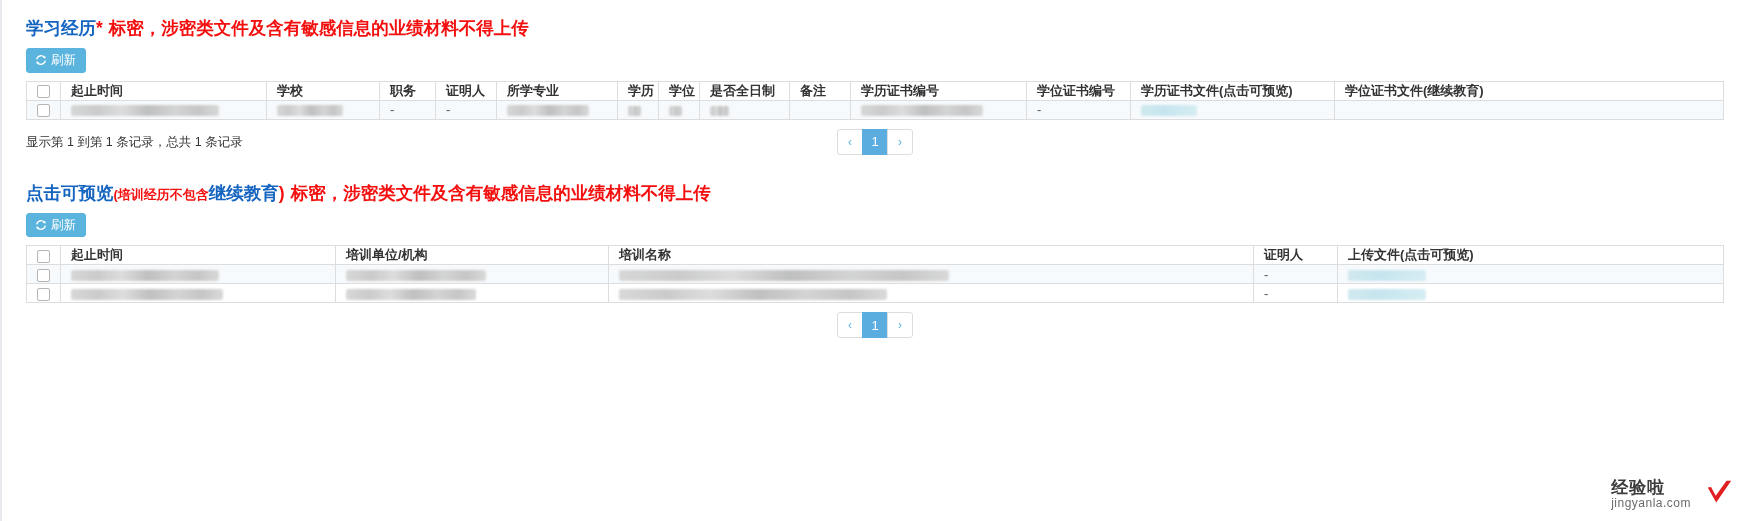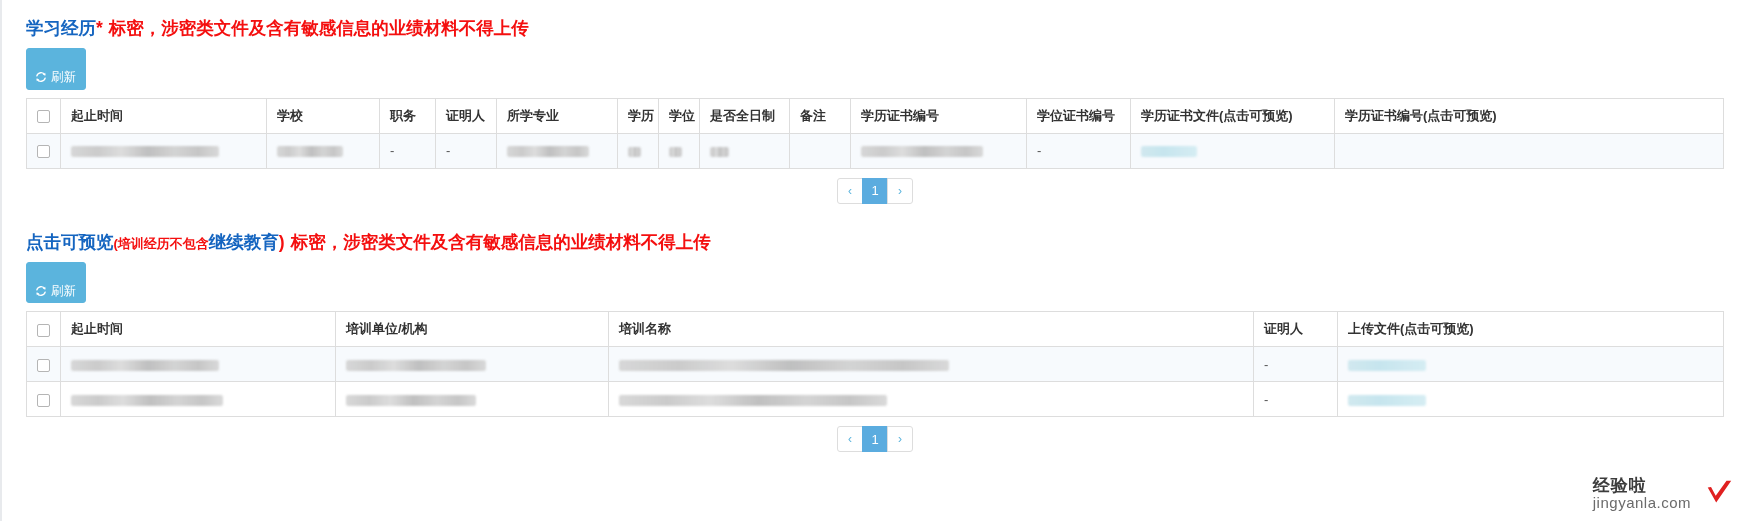--- a/index.html
+++ b/index.html
@@ -40,38 +40,38 @@
   
   .refresh-btn {
     display: inline-flex;
     align-items: center;
     gap: 4px;
     background: #5bb4dd;
     border: 1px solid #5bb4dd;
     border-radius: 3px;
     color: #ffffff;
     font-size: 12.5px;
-    padding: 22px 9px 5px 8px;
+    padding: 5px 9px 5px 8px;
     cursor: pointer;
     line-height: 1;
     user-select: none;
   }
   .refresh-btn .ico { display: inline-flex; }
 
   
   .tbl-wrap { margin-top: 8px; }
   table.grid {
     border-collapse: collapse;
     width: 100%;
     table-layout: fixed;
     background: #fff;
   }
   table.grid th, table.grid td {
     border: 1px solid #dddddd;
-    padding: 8px 10px;
+    padding: 0 10px;
     text-align: left;
     font-size: 13px;
     vertical-align: middle;
     overflow: hidden;
     white-space: nowrap;
   }
   table.grid th {
     font-weight: bold;
     color: #333;
     background: #ffffff;
@@ -166,21 +166,21 @@
     user-select: none;
   }
   .wm-text { line-height: 1.05; }
   .wm-cn {
     font-size: 17px;
     font-weight: bold;
     color: #3c3c3c;
     letter-spacing: 1px;
   }
   .wm-en {
-    font-size: 15px;
+    font-size: 12px;
     color: #6b6b6b;
     letter-spacing: .5px;
   }
   .wm-check { display: block; }
   .sec2 { margin-top: 20px; }
 </style>
 </head>
 <body>
 
 <div class="page">
@@ -233,21 +233,21 @@
             <th>职务</th>
             <th>证明人</th>
             <th>所学专业</th>
             <th>学历</th>
             <th>学位</th>
             <th>是否全日制</th>
             <th>备注</th>
             <th>学历证书编号</th>
             <th>学位证书编号</th>
             <th>学历证书文件(点击可预览)</th>
-            <th>学历证书编号(点击可预览)</th>
+            <th>学位证书文件(继续教育)</th>
           </tr>
         </thead>
         <tbody>
           <tr>
             <td class="col-cb">
               <span class="cb"></span>
             </td>
             <td><span class="redact" style="width:148px"></span></td>
             <td><span class="redact" style="width:66px"></span></td>
             <td>-</td>
@@ -260,20 +260,21 @@
             <td><span class="redact" style="width:122px"></span></td>
             <td>-</td>
             <td><span class="redact file" style="width:56px"></span></td>
             <td></td>
           </tr>
         </tbody>
       </table>
     </div>
 
     <div class="tbl-footer">
+      <div class="rec-info">显示第 1 到第 1 条记录，总共 1 条记录</div>
       <div class="pager">
         <div class="pg">‹</div>
         <div class="pg active">1</div>
         <div class="pg">›</div>
       </div>
     </div>
   </div>
 
   <div class="section sec2">
 

